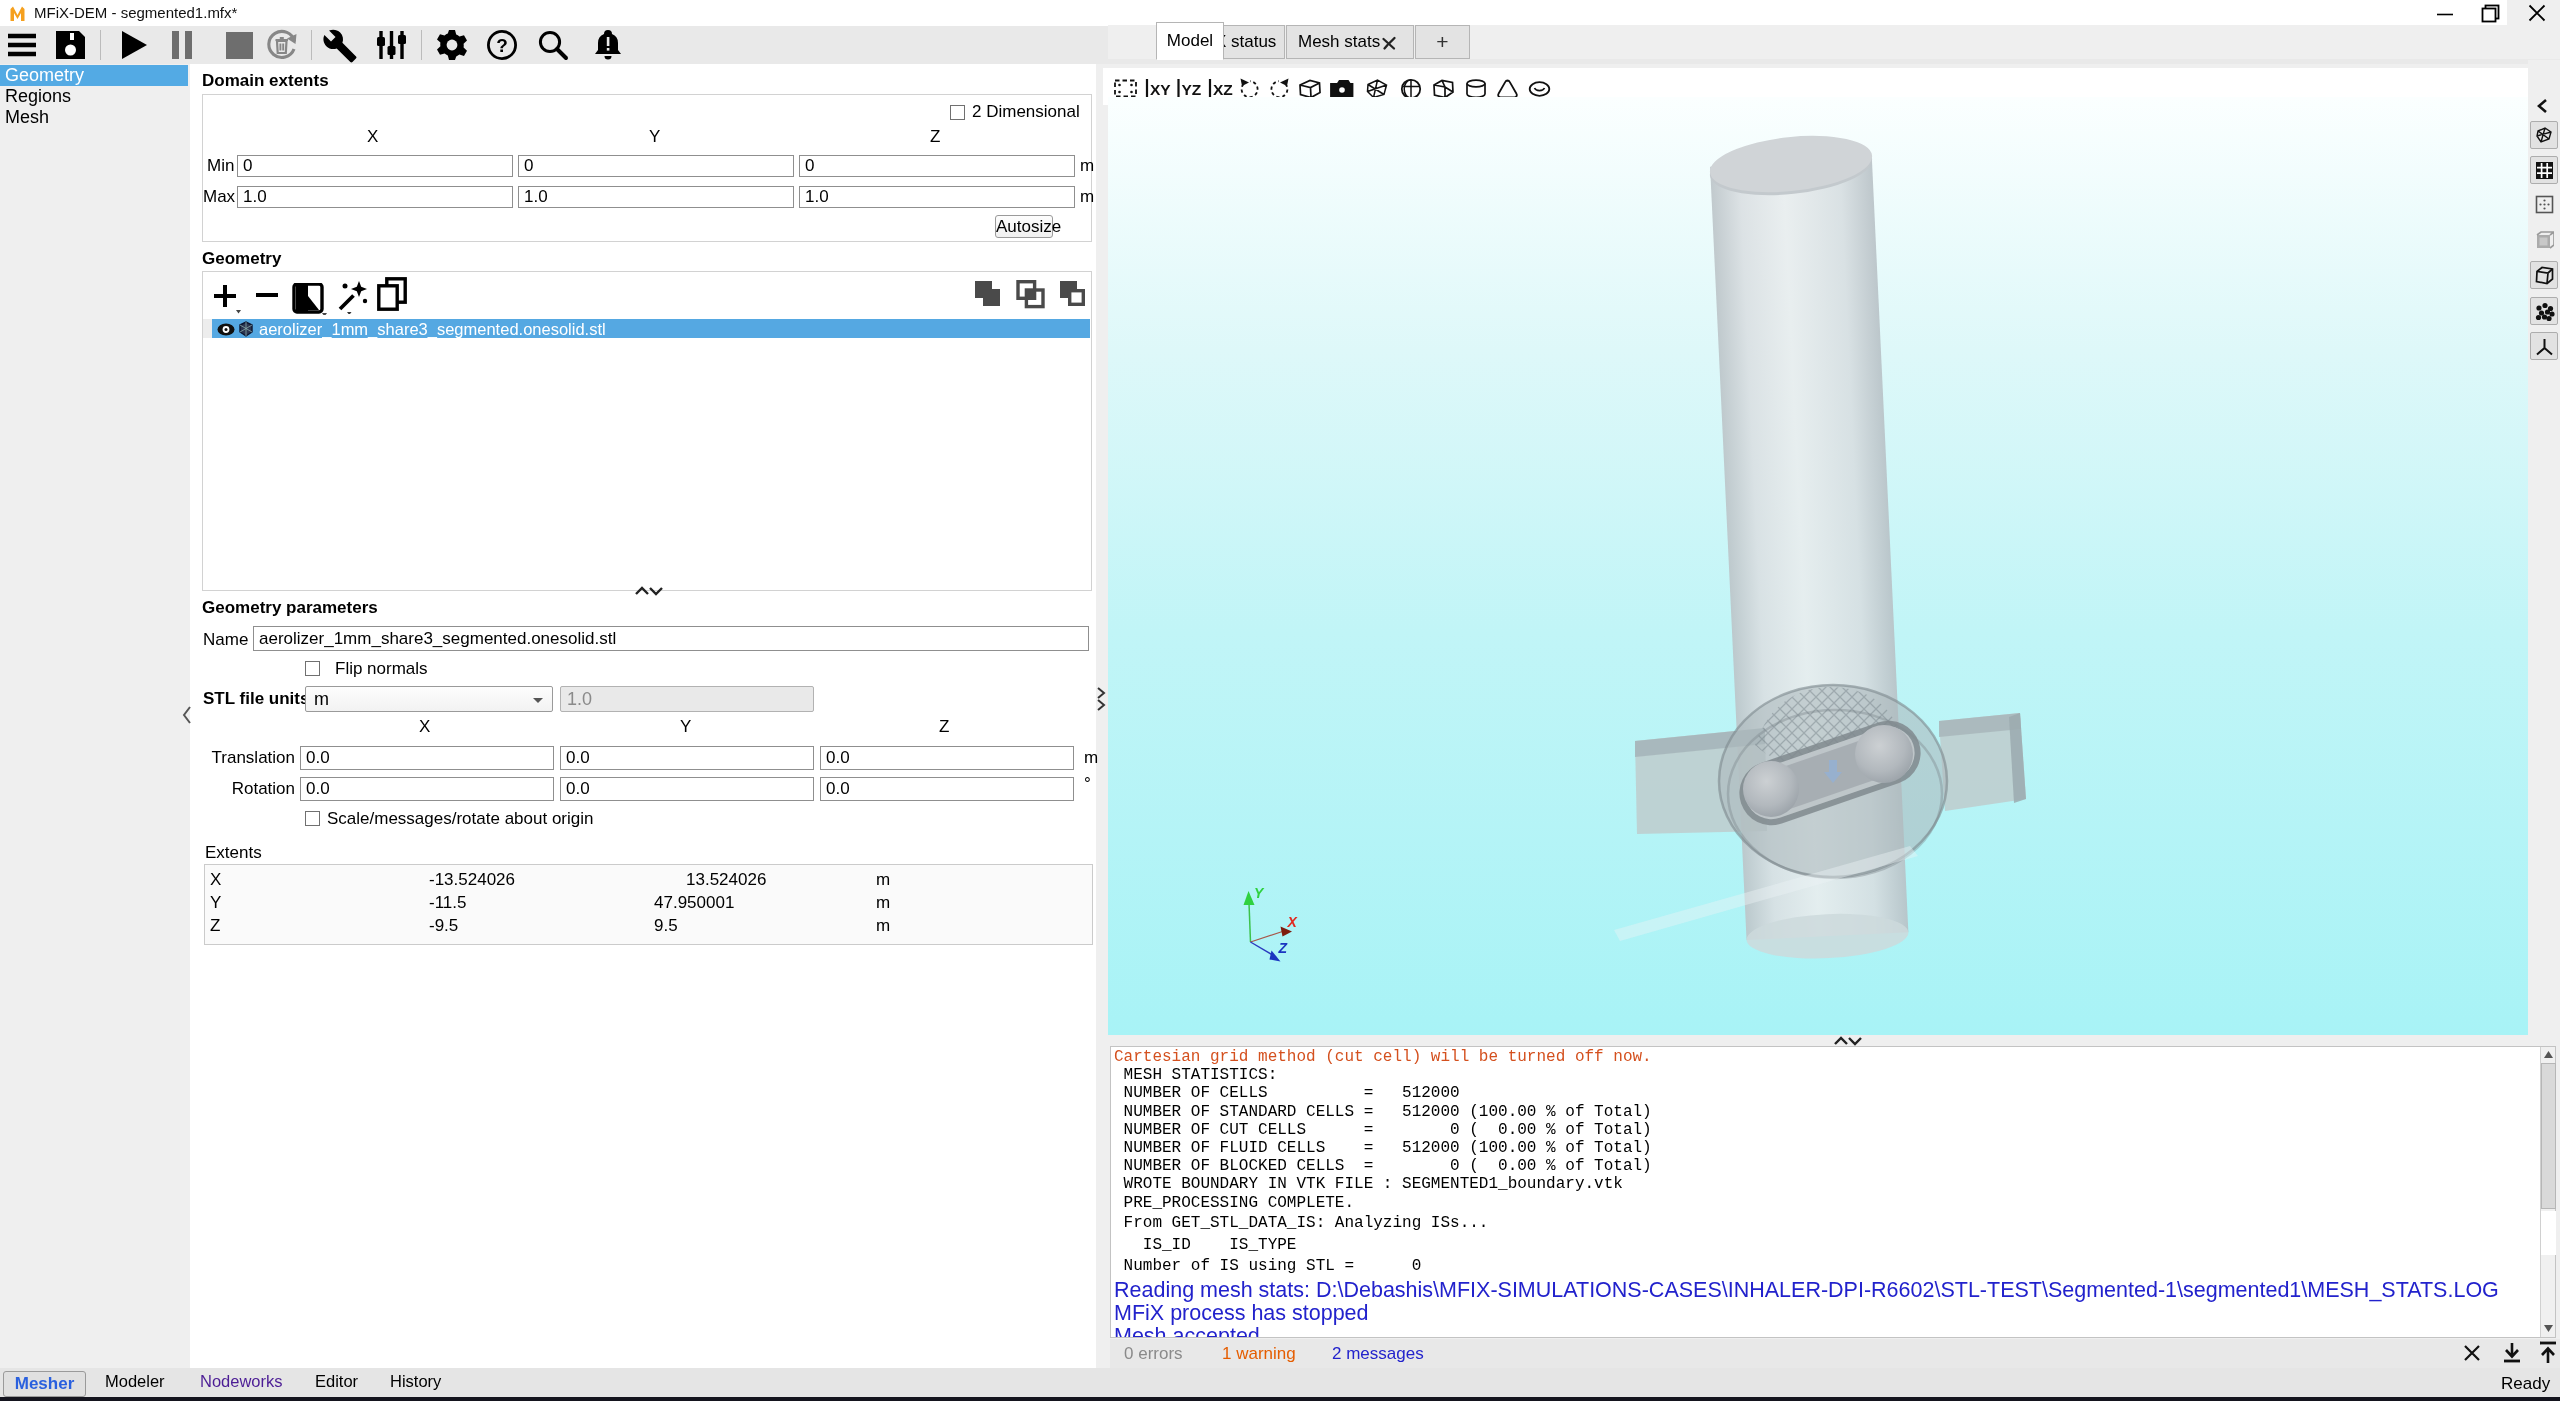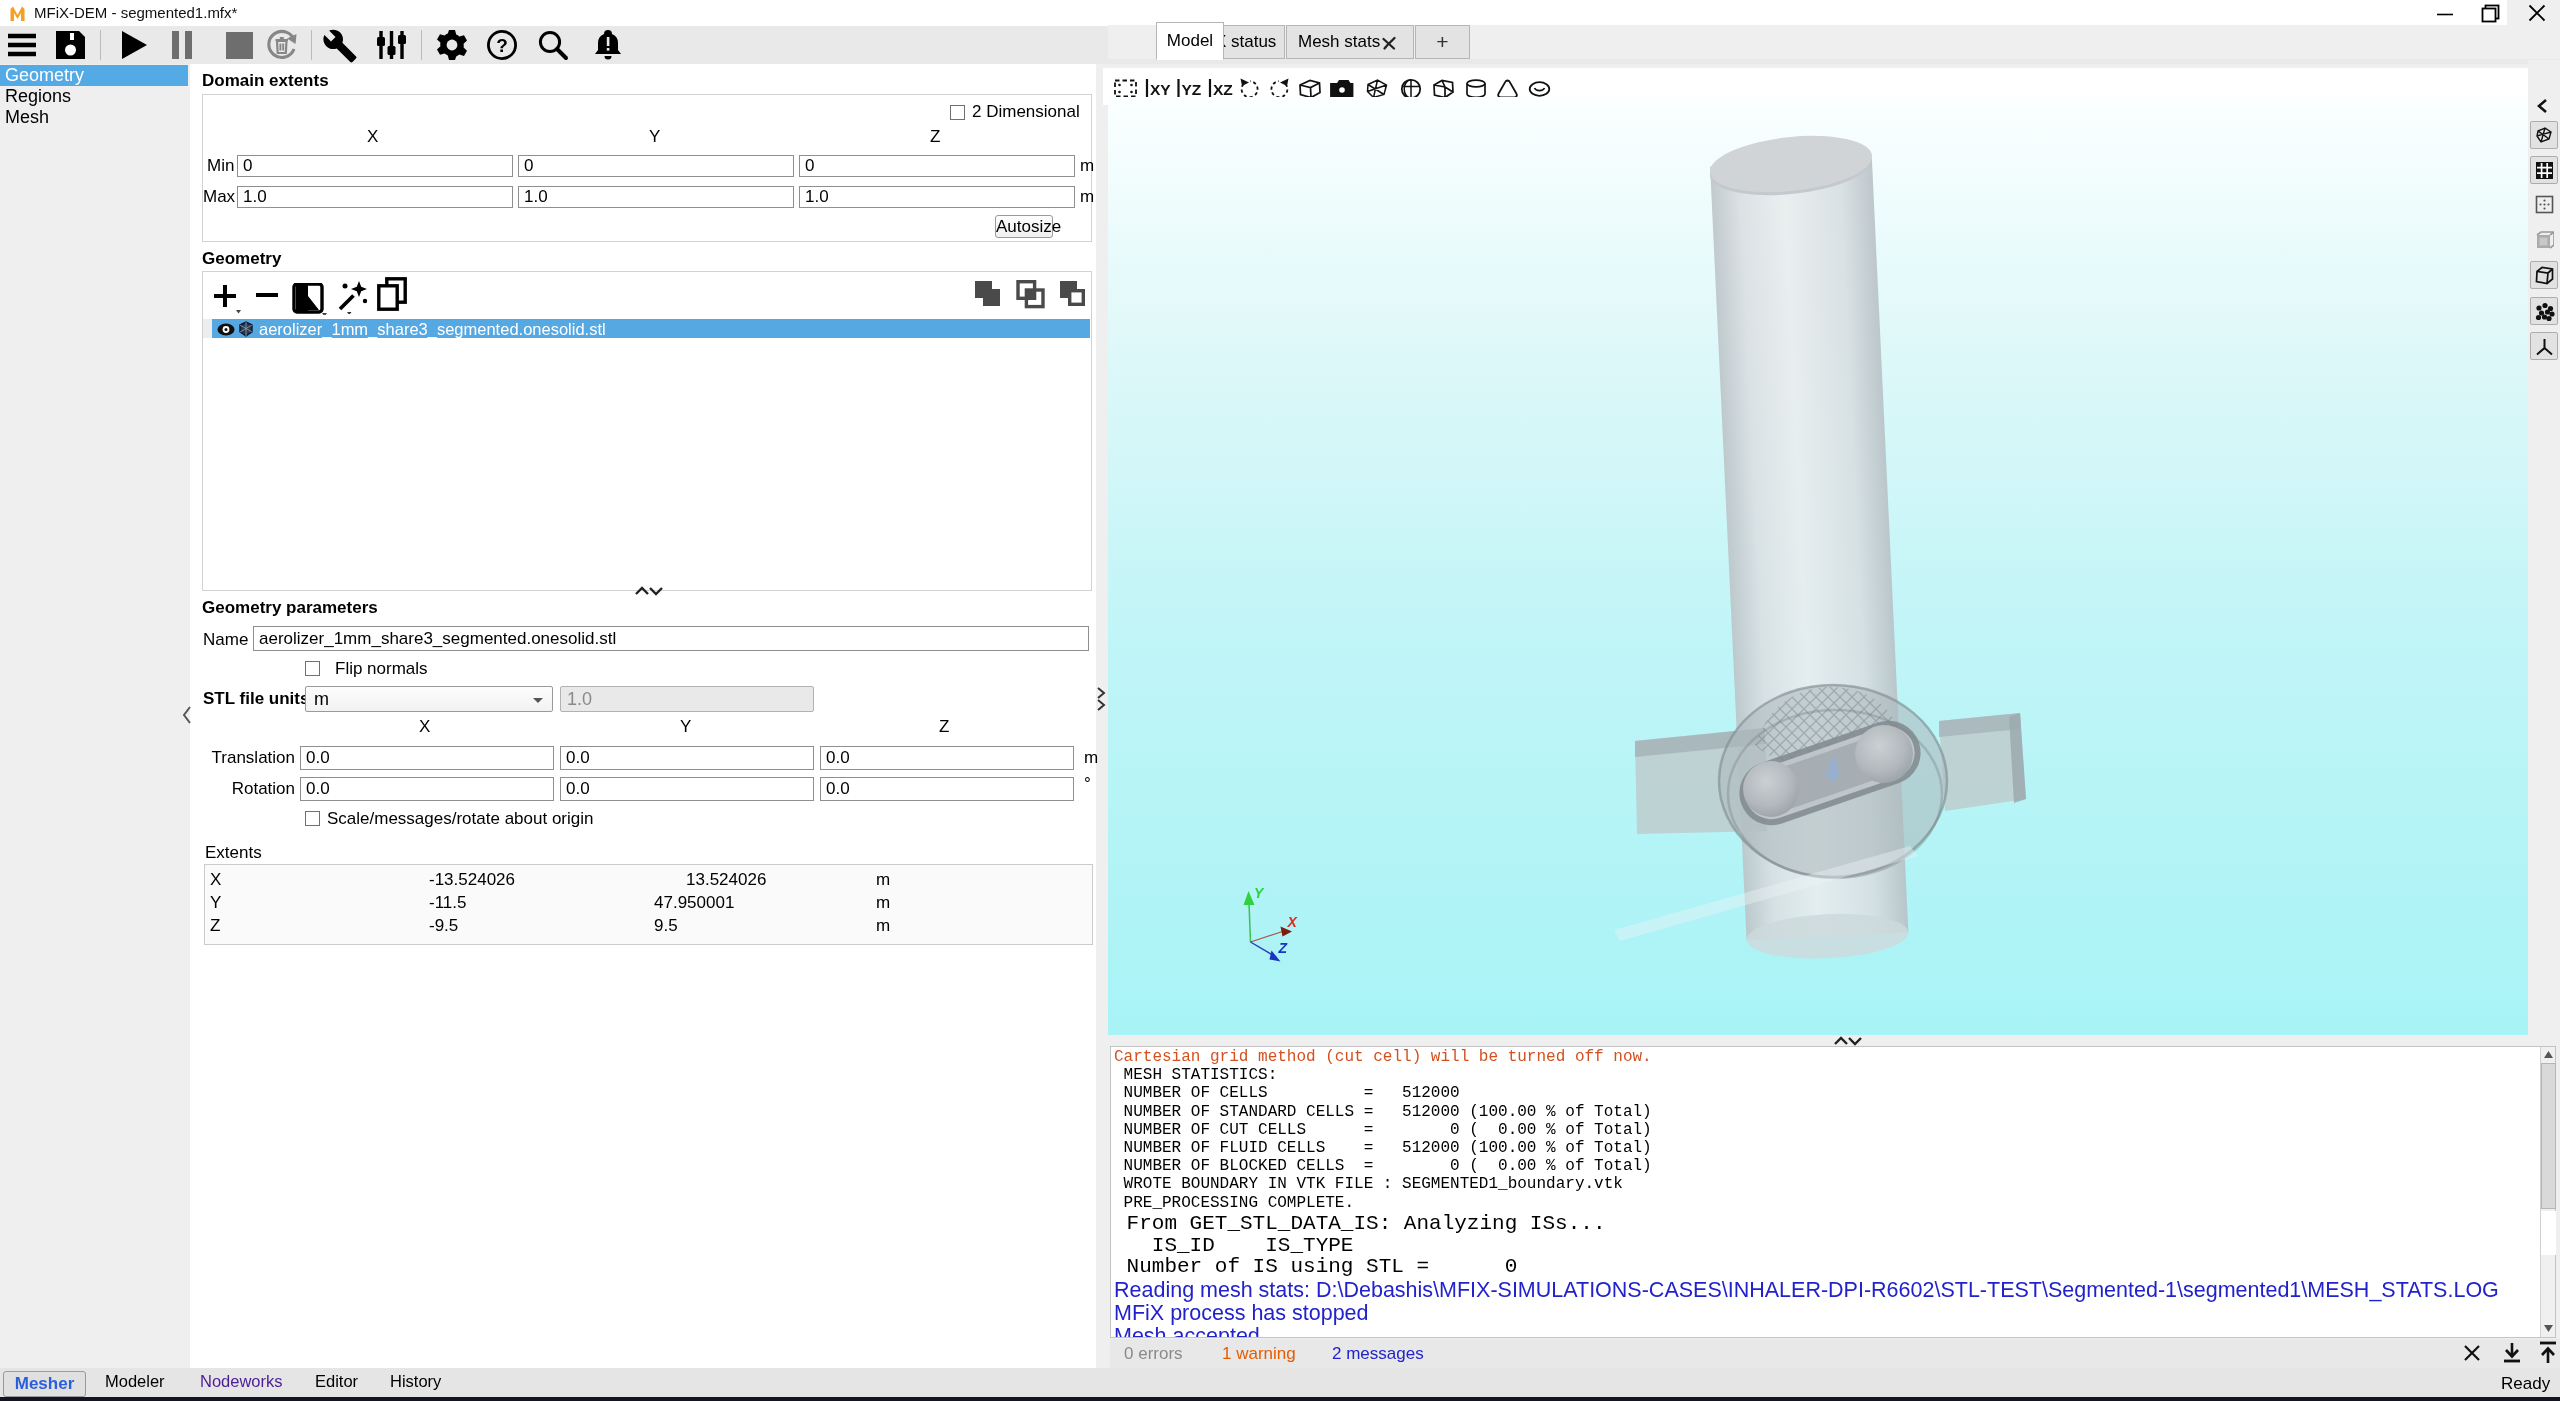--- a/index.html
+++ b/index.html
@@ -41,21 +41,21 @@
 #righttools { left:2528px; top:60px; width:32px; height:985px; background:#efefef; }
 .rtbtn { position:absolute; left:2px; width:28px; height:28px; background:#e2e2e2;
   border:1px solid #adadad; border-radius:2px; }
 .rtflat { background:transparent; border:none; }
 #hsplit { left:1108px; top:1035px; width:1452px; height:11px; background:#efefef; }
 #console { left:1110px; top:1046px; width:1446px; height:292px; background:#ffffff;
   border:1px solid #c3c3c3; }
 #conpre1 { left:1114px; top:1048px; font-family:"Liberation Mono",monospace;
   font-size:16px; line-height:18.2px; white-space:pre; }
 #conpre2 { left:1114px; top:1213px; font-family:"Liberation Mono",monospace;
-  font-size:21px; line-height:21.5px; white-space:pre; }
+  font-size:16px; line-height:21.5px; white-space:pre; }
 .conblue { position:absolute; font-size:21.5px; color:#2222cc; white-space:pre; }
 #statusrow { left:1110px; top:1339px; width:1450px; height:29px; background:#e8e8e8; }
 #ready { left:2501px; top:1374px; font-size:17px; }
 svg { display:block; }
 </style>
 </head>
 <body>
 <div id="app">
 <div id="titlebar" class="abs">
   <svg class="abs" style="left:9px;top:5px;" width="17" height="17" viewBox="0 0 17 17">

